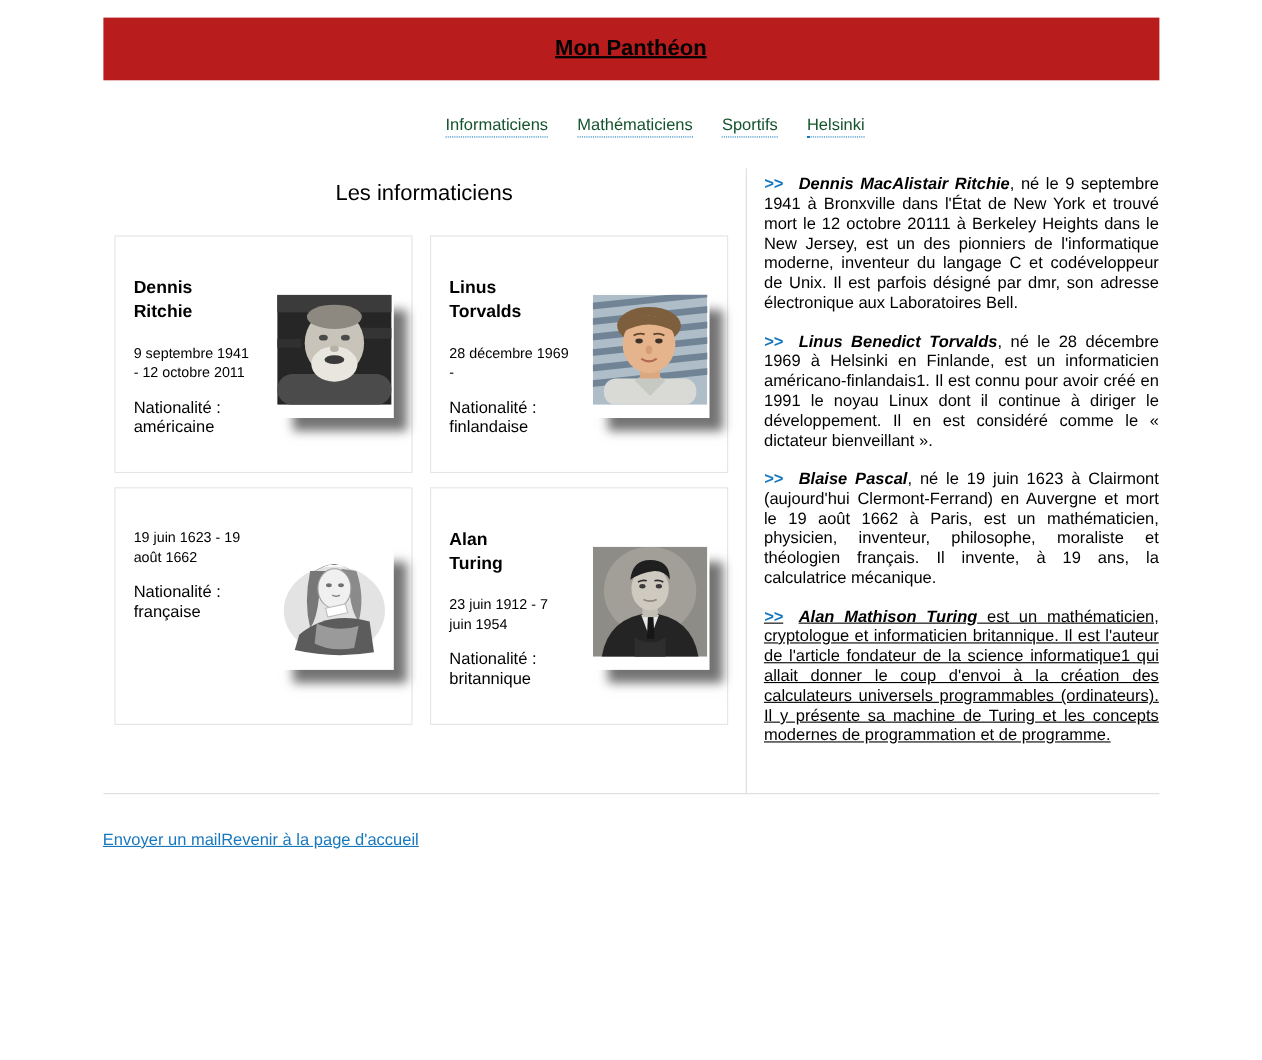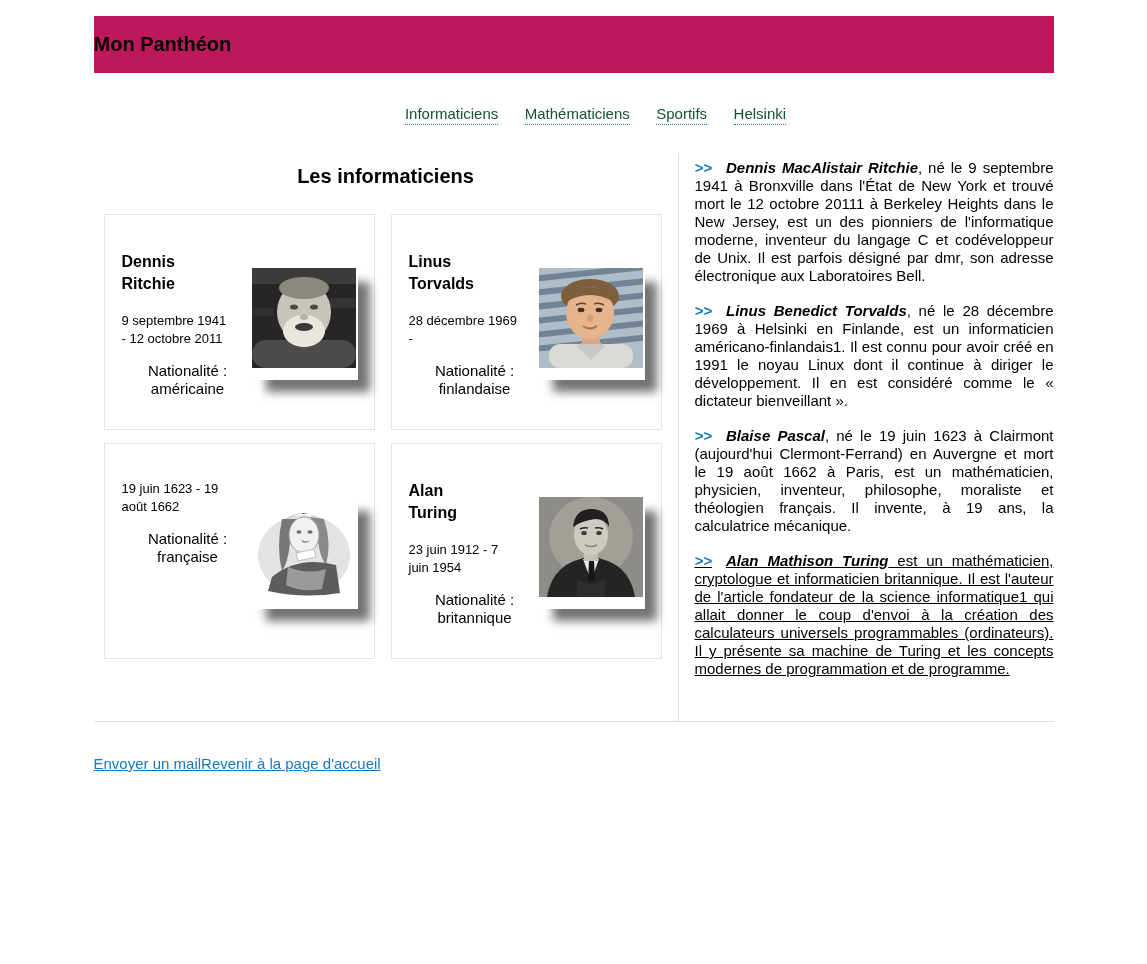--- a/index.html
+++ b/index.html
@@ -6,44 +6,45 @@
   body {
     margin: 0;
     background: #ffffff;
     color: #000000;
     font-family: "Liberation Sans", sans-serif;
   }
   .page { width: 960px; margin: 16px auto 0; }
 
   
   .banner {
-    background: #be185d;
+    background: #b91c1c;
     height: 57px;
     display: flex;
     align-items: center;
-    justify-content: flex-start;
+    justify-content: center;
+    text-decoration: underline;
   }
   .banner h1 { font-size: 20px; font-weight: bold; margin: 0; }
 
   
   .topnav { margin-top: 32px; text-align: center; padding-left: 44px; }
   .topnav a {
     color: #14532d;
     font-size: 15px;
     text-decoration: none;
     border-bottom: 1px dotted #1878be;
     padding-bottom: 2px;
     margin: 0 11px;
     cursor: pointer;
   }
 
   
   .main { display: flex; margin-top: 30px; border-bottom: 1px solid #dcdcdc; }
   .people { width: 584px; padding-bottom: 62px; }
-  .people h2 { font-size: 20px; font-weight: bold; text-align: center; margin: 12px 0 26px; }
+  .people h2 { font-size: 20px; font-weight: normal; text-align: center; margin: 12px 0 26px; }
 
   .cards {
     display: grid;
     grid-template-columns: 271px 271px;
     gap: 13px 16px;
     margin-left: 10px;
   }
   .card {
     border: 1px solid #e4e4e4;
     background: #fff;
@@ -55,21 +56,21 @@
     font-size: 16px; font-weight: bold;
     margin: 0 0 17px; line-height: 22px;
     width: 120px; white-space: pre-line;
   }
   .card .dates {
     font-size: 13px; line-height: 18px;
     margin: 0 0 14px; width: 132px; white-space: pre-line;
   }
   .card .nationality {
     font-size: 15px; line-height: 18px;
-    margin: 0; width: 132px; white-space: pre-line; text-align: center;
+    margin: 0; width: 132px; white-space: pre-line;
   }
   .photo {
     position: absolute; top: 51px; right: 16px;
     background: #ffffff;
     padding: 2px 2px 12px 2px;
     box-shadow: 14px 14px 9px -2px rgba(0,0,0,0.55);
   }
   .photo svg { display: block; width: 104px; height: 100px; }
 
   

